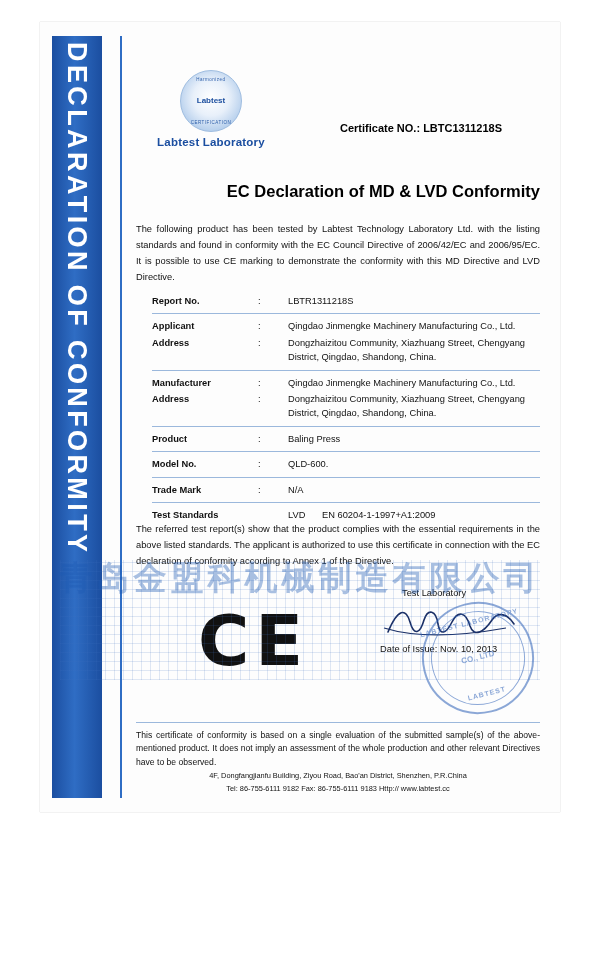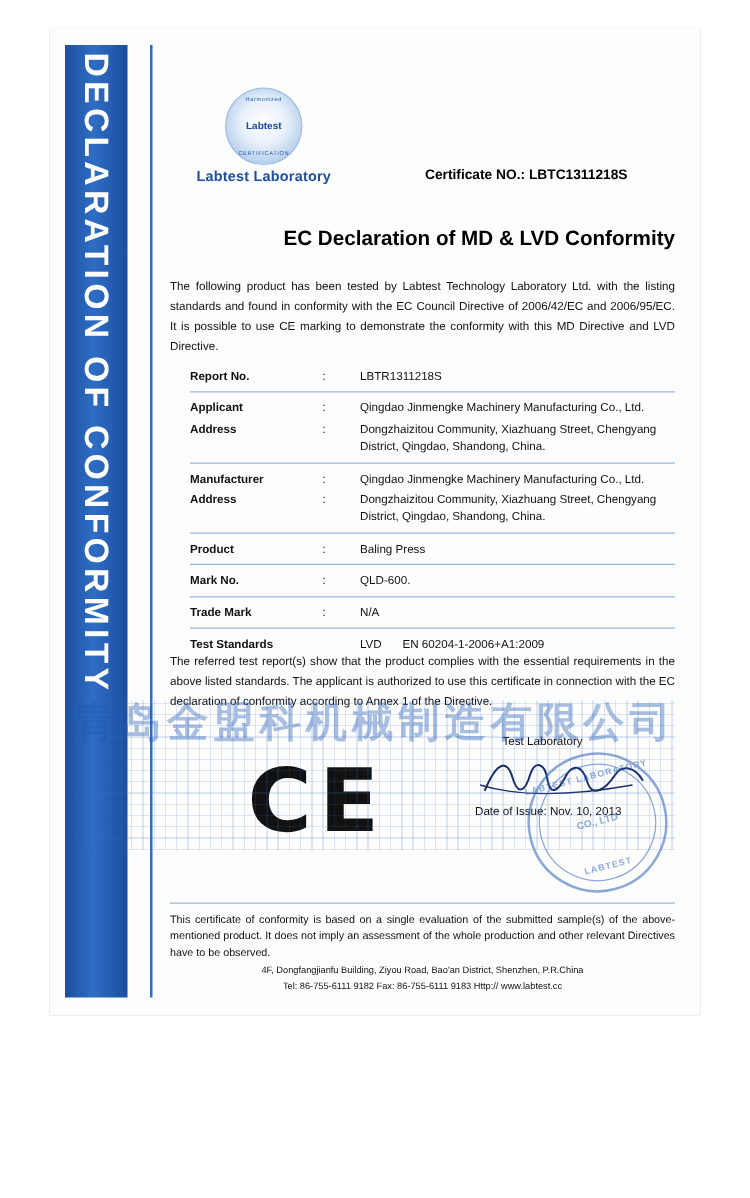--- a/index.html
+++ b/index.html
@@ -108,21 +108,21 @@
   #logo-name {
     margin-top: 4px;
     font-size: 11.5px;
     font-weight: bold;
     color: #1b4ea0;
     letter-spacing: .2px;
   }
   #cert-no {
     position: absolute;
     left: 300px;
-    top: 112px;
+    top: 100px;
     font-size: 11px;
     font-weight: bold;
     color: #000;
   }
 
   #doc-title {
     position: absolute;
     left: 96px;
     top: 160px;
     width: 404px;
@@ -383,42 +383,42 @@
 
     <div class="frow">
       <div class="flabel">Product</div>
       <div class="fcolon">:</div>
       <div class="fvalue">Baling Press</div>
     </div>
 
     <div class="divider"></div>
 
     <div class="frow">
-      <div class="flabel">Mark No.</div>
+      <div class="flabel">Model No.</div>
       <div class="fcolon">:</div>
       <div class="fvalue">QLD-600.</div>
     </div>
 
     <div class="divider"></div>
 
     <div class="frow">
       <div class="flabel">Trade Mark</div>
       <div class="fcolon">:</div>
       <div class="fvalue">N/A</div>
     </div>
 
     <div class="divider"></div>
 
     <div class="frow">
       <div class="flabel">Test Standards</div>
       <div class="fcolon">&nbsp;</div>
       <div class="fvalue">
         <div class="sub">
           <div class="std-key">LVD</div>
-          <div>EN 60204-1-2006+A1:2009</div>
+          <div>EN 60204-1-1997+A1:2009</div>
         </div>
       </div>
     </div>
 
   </div>
 
   <div id="closing">The referred test report(s) show that the product complies with the essential requirements in the above listed standards. The applicant is authorized to use this certificate in connection with the EC declaration of conformity according to Annex 1 of the Directive.</div>
 
   <div id="ce-mark">CE</div>
 

